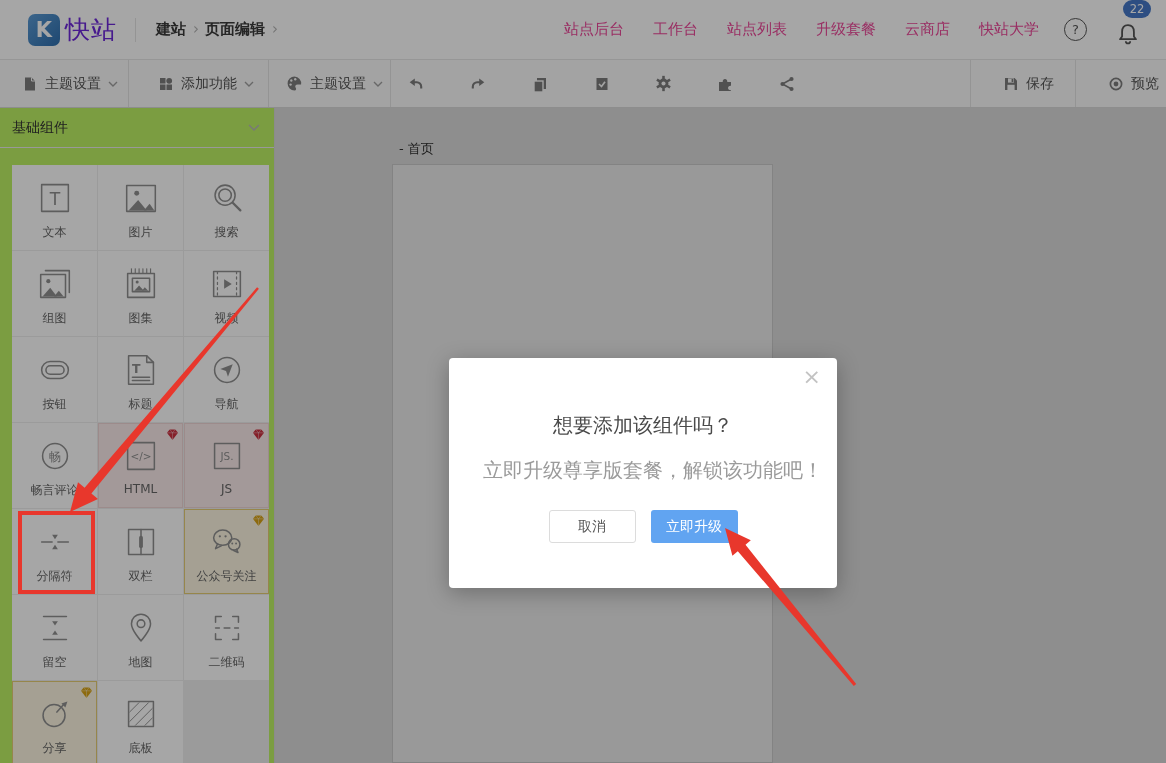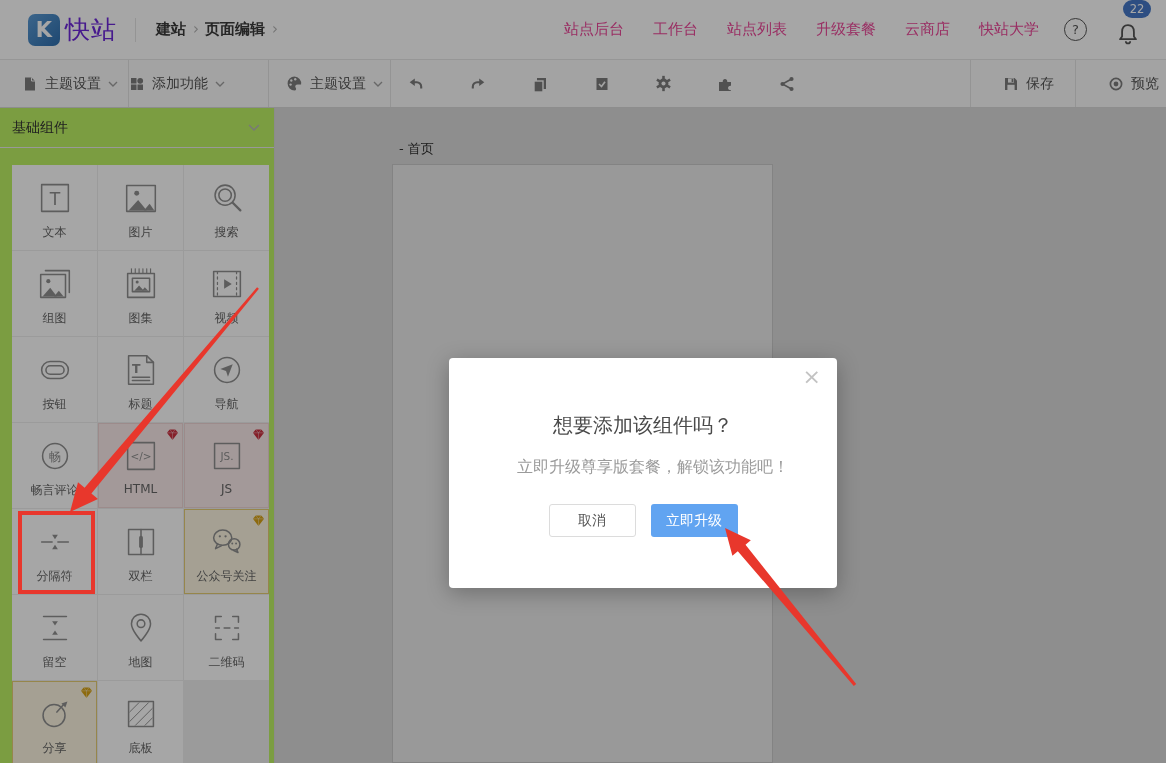--- a/index.html
+++ b/index.html
@@ -56,21 +56,21 @@
   .page-label { position:absolute; left:399px; top:140px; font-size:13px; color:#2f2f2f; z-index:1; }
   .canvas-page { position:absolute; left:392px; top:164px; width:381px; height:599px;
                  background:#ececec; border:1px solid #c9c9c9; z-index:1; }
 
   
   .overlay { position:absolute; left:0; top:0; width:1166px; height:763px; background:rgba(0,0,0,0.35); z-index:50; }
   .modal { position:absolute; left:449px; top:358px; width:388px; height:230px; background:#fff;
            border-radius:4px; box-shadow:0 5px 22px rgba(0,0,0,0.28); z-index:60; }
   .modal-close { position:absolute; top:8px; right:16px; font-size:22px; color:#c3c3c3; cursor:pointer; line-height:1; }
   .modal-title { margin-top:54px; text-align:center; font-size:20px; color:#4a4a4a; }
-  .modal-sub { margin-top:18px; text-align:center; font-size:16px; color:#9b9b9b;padding-left:20px; }
+  .modal-sub { margin-top:18px; text-align:center; font-size:20px; color:#9b9b9b;padding-left:20px; }
   .modal-btns { margin-top:26px; display:flex; justify-content:center; gap:15px; }
   .btn { width:87px; height:33px; border-radius:3px; font-size:14px; display:flex; align-items:center;
          justify-content:center; cursor:pointer; }
   .btn-cancel { background:#fff; border:1px solid #dcdcdc; color:#555; }
   .btn-confirm { background:#61a4f1; color:#fff; }
 
   
   .annot { position:absolute; left:0; top:0; width:1166px; height:763px; z-index:70; pointer-events:none; }
 </style>
 </head>
@@ -112,21 +112,21 @@
           <path d="M9.5,1.5 V5 H13" fill="none" stroke="#fbfbfb" stroke-width="1"></path>
         </svg>
     </span>
     <span class="tg-label">主题设置</span>
     <svg width="10" height="6" viewBox="0 0 10 6">
         <polyline points="1,1 5,5 9,1" fill="none" stroke="#a0a0a0" stroke-width="1.4"></polyline>
       </svg>
   </div>
   <div class="tdiv" style="left:128px"></div>
 
-  <div class="tg" style="left:129px">
+  <div class="tg" style="left:158px">
     <span class="ticon">
       <svg width="16" height="16" viewBox="0 0 16 16" fill="#7d7d7d">
           <rect x="2" y="2" width="5.5" height="5.5"></rect>
           <rect x="2" y="8.5" width="5.5" height="5.5"></rect>
           <rect x="8.5" y="8.5" width="5.5" height="5.5"></rect>
           <circle cx="11.2" cy="4.8" r="2.9"></circle>
         </svg>
     </span>
     <span class="tg-label">添加功能</span>
     <svg width="10" height="6" viewBox="0 0 10 6">

